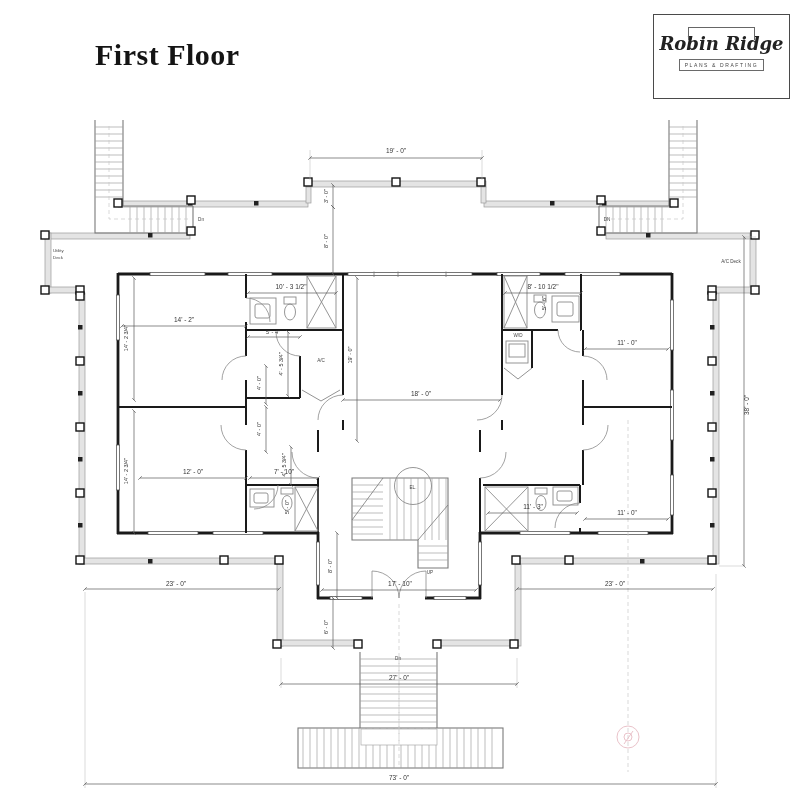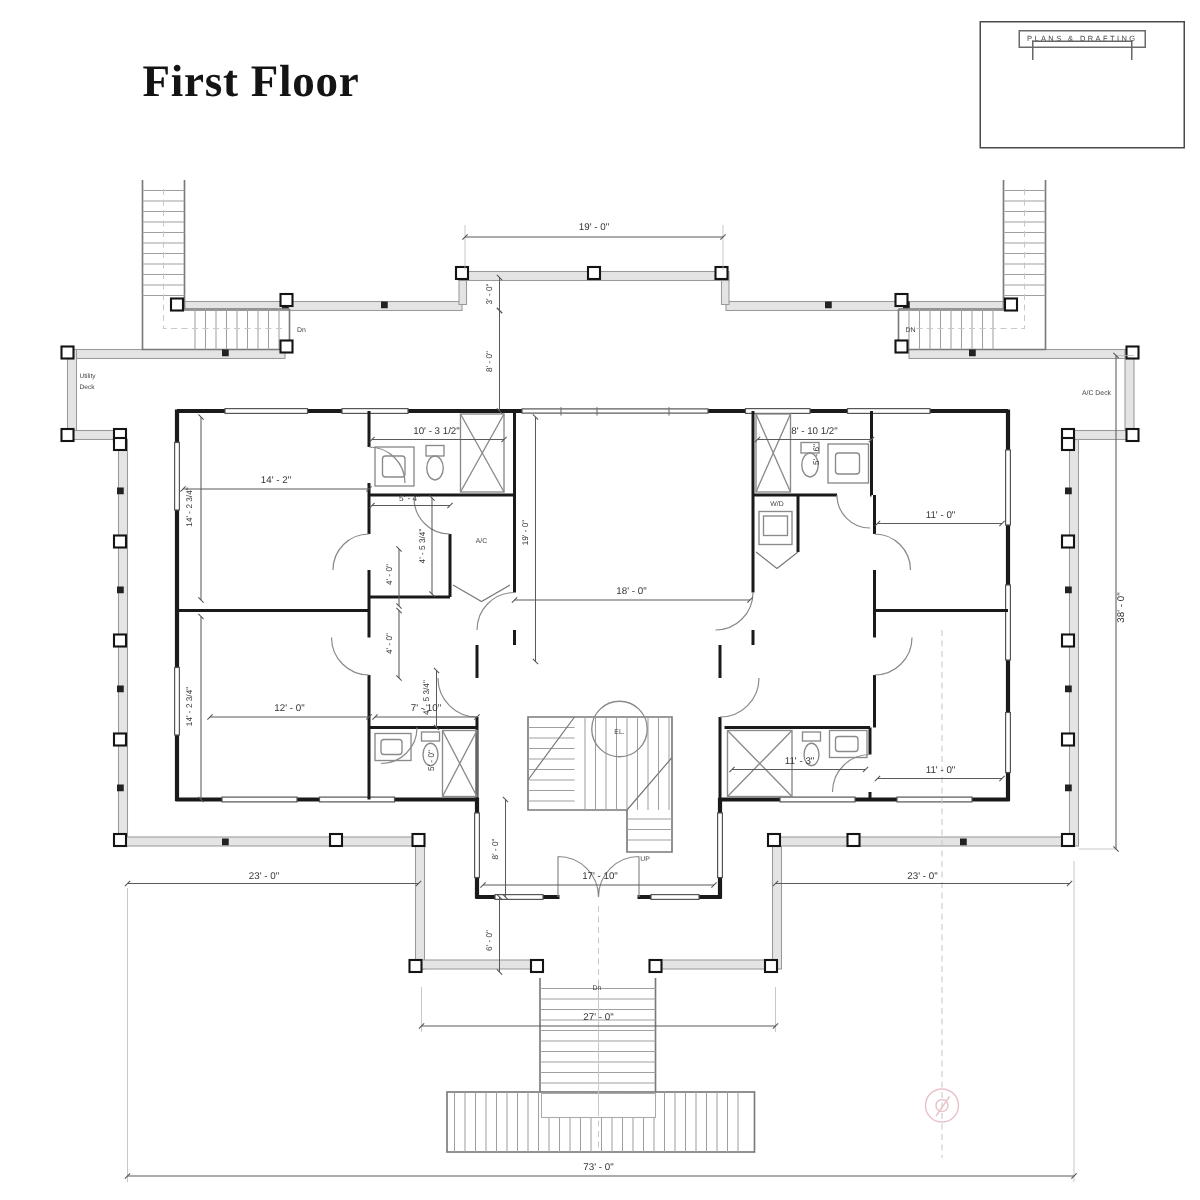--- a/index.html
+++ b/index.html
@@ -39,20 +39,21 @@
 </style>
 </head>
 <body>
 
 <div class="page">
 
   <h1 class="page-title">First Floor</h1>
 
   <div class="logo-box">
     <div class="logo-bracket"></div>
+    <span class="logo-brand">Robin Ridge</span>
     <span class="logo-tagline">PLANS &amp; DRAFTING</span>
   </div>
 
   <svg class="plan" width="800" height="800" viewBox="0 0 800 800">
     <defs>
       <marker id="tk" markerWidth="7" markerHeight="7" refX="3.5" refY="3.5" orient="auto">
         <path d="M1,6L6,1" stroke="#555" stroke-width="1" fill="none"></path>
       </marker>
     </defs>
 

